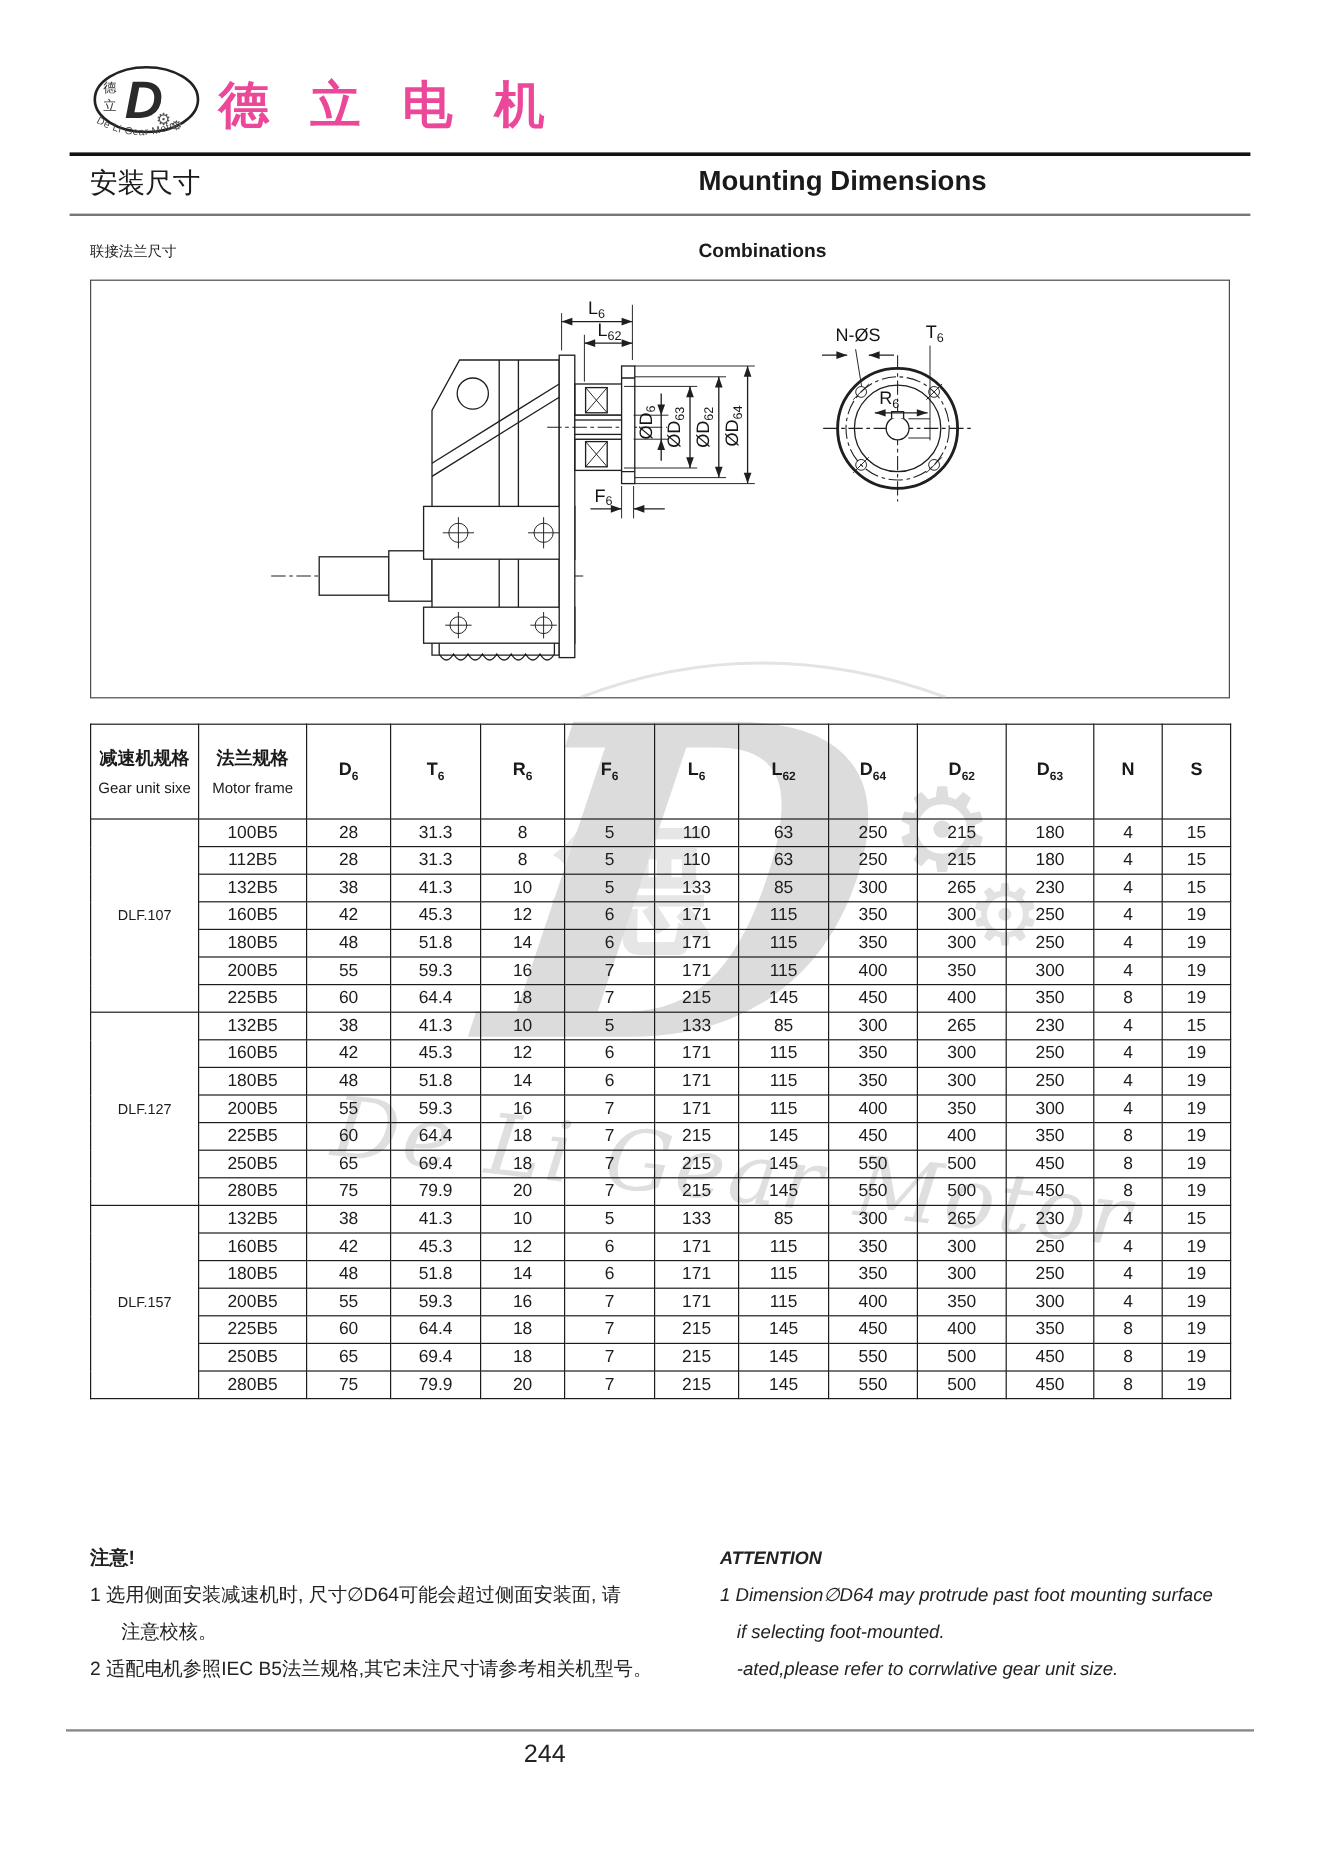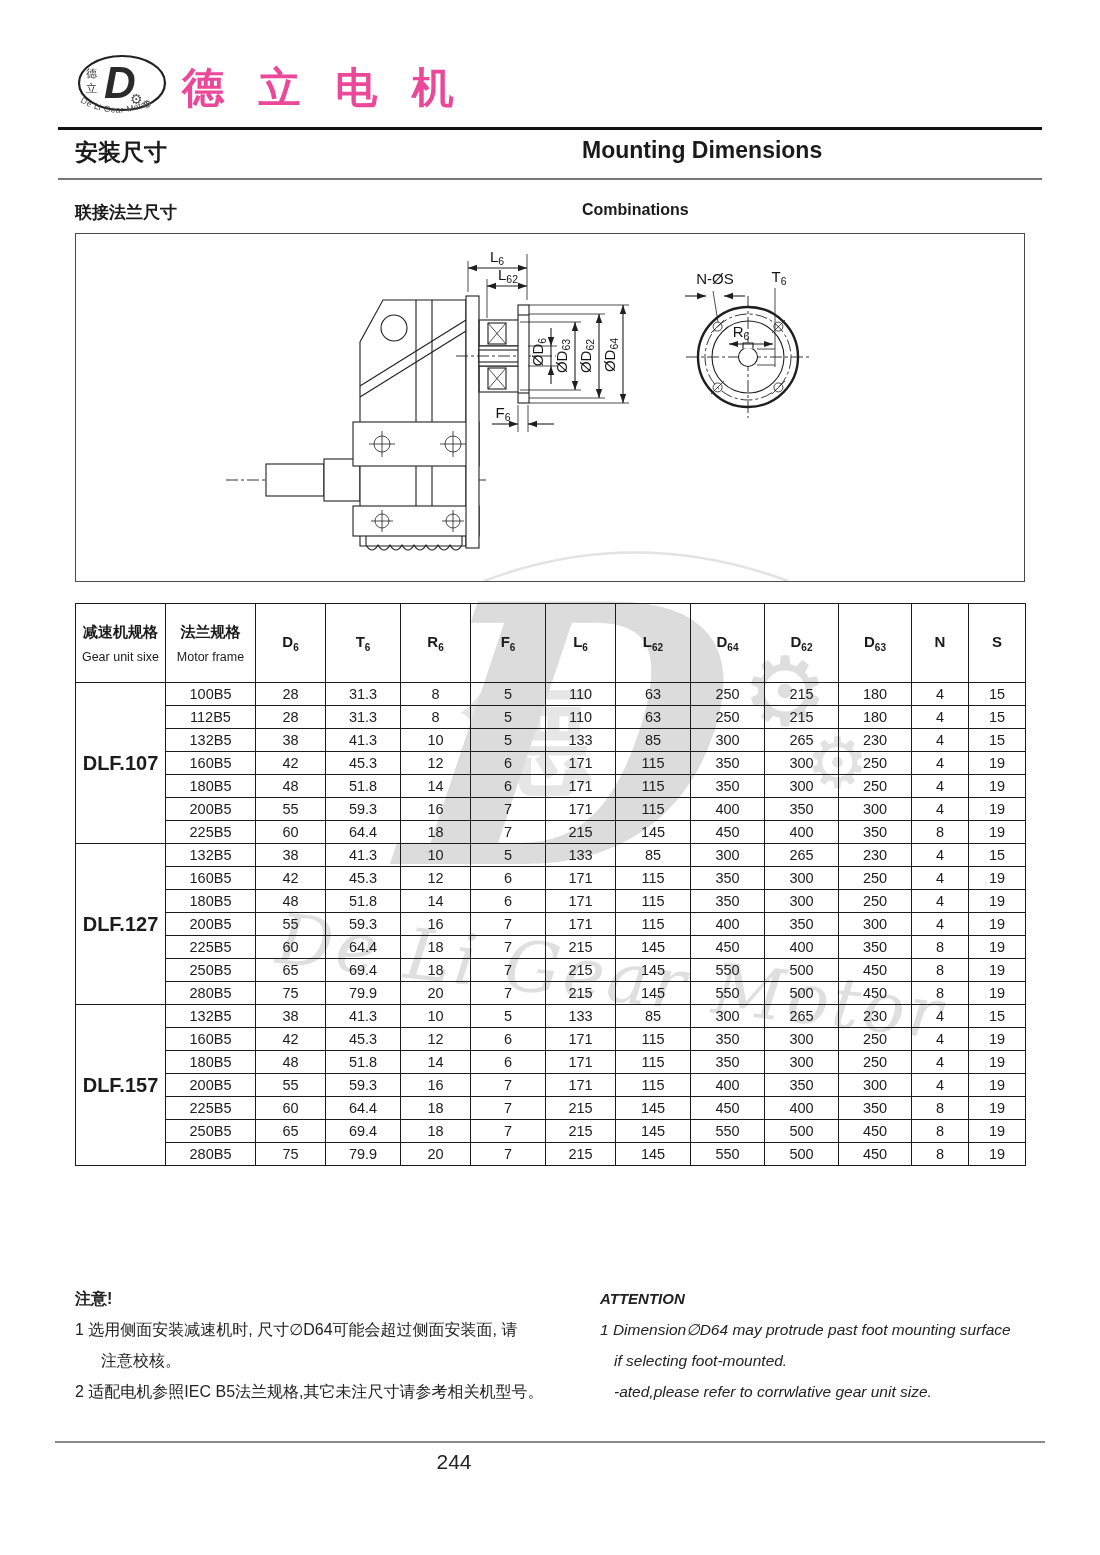--- a/index.html
+++ b/index.html
@@ -15,23 +15,23 @@
   .wm-gear2{position:absolute;left:806px;top:722px;font-size:70px;color:#e2e2e2;}
   .wm-script{position:absolute;left:282px;top:898px;font-family:"DejaVu Serif",serif;font-style:italic;
         font-size:70px;color:#dfdfdf;letter-spacing:3px;white-space:nowrap;
         transform:rotate(6.5deg);transform-origin:left top;}
   .z1{z-index:1;}
   
   .brand-title{left:182px;top:60px;font-family:"DejaVu Serif",serif;font-weight:bold;
         font-size:42px;letter-spacing:10px;color:#ec4899;}
   .rule-thick{left:58px;top:127px;width:984px;height:3px;background:#111;}
   .rule-thin{left:58px;top:178px;width:984px;height:2px;background:#777;}
-  .sec-cn{left:75px;top:137px;font-size:23px;font-weight:bold;}
+  .sec-cn{left:75px;top:137px;font-size:23px;font-weight:normal;}
   .sec-en{left:582px;top:137px;font-size:23px;font-weight:bold;}
-  .sub-cn{left:75px;top:201px;font-size:17px;font-weight:bold;}
+  .sub-cn{left:75px;top:201px;font-size:12px;font-weight:normal;}
   .sub-en{left:582px;top:201px;font-size:16px;font-weight:bold;}
   
   .dwg-box{left:75px;top:233px;width:948px;height:347px;border:1px solid #4a4a4a;background:transparent;}
   svg text{font-family:"Liberation Sans",sans-serif;}
   .ln line,.ln path,.ln rect,.ln circle{stroke:#1f1f1f;stroke-width:1.1;fill:none;}
   .ln .fw{fill:#fff;}
   .ln .thin{stroke-width:0.8;}
   .ln .bold{stroke-width:2.4;}
   .ln .cl{stroke-dasharray:12 3 3 3;stroke-width:0.9;}
   .ah{fill:#1f1f1f;stroke:none;}
@@ -39,21 +39,21 @@
   .dim .sub{font-size:10.5px;}
   .wm-arc{stroke:#e3e3e3;stroke-width:2.5;fill:none;}
   
   .tbl-wrap{left:75px;top:603px;}
   table{border-collapse:collapse;table-layout:fixed;width:950px;background:transparent;}
   th,td{border:1px solid #1c1c1c;text-align:center;vertical-align:middle;padding:0;}
   thead th{height:78px;font-size:15px;font-weight:bold;background:transparent;}
   thead .en{display:block;font-size:12.5px;font-weight:normal;margin-top:8px;}
   thead .cn{display:block;font-size:15px;font-weight:bold;}
   tbody td{height:22px;font-size:14.5px;font-weight:normal;color:#1c1c1c;}
-  td.group-cell{font-weight:bold;font-size:20px;}
+  td.group-cell{font-weight:normal;font-size:12px;}
   sub{font-size:10px;}
   
   .notes-cn{left:75px;top:1283px;width:510px;font-size:16px;line-height:31px;color:#222;}
   .notes-cn .t{font-weight:bold;}
   .notes-en{left:600px;top:1283px;width:430px;font-size:15.5px;line-height:31px;color:#222;font-style:italic;}
   .notes-en .t{font-weight:bold;font-size:15px;}
   .ind-cn{padding-left:26px;}
   .ind-en{padding-left:14px;}
   
   .foot-rule{left:55px;top:1441px;width:990px;height:2px;background:#8a8a8a;}

